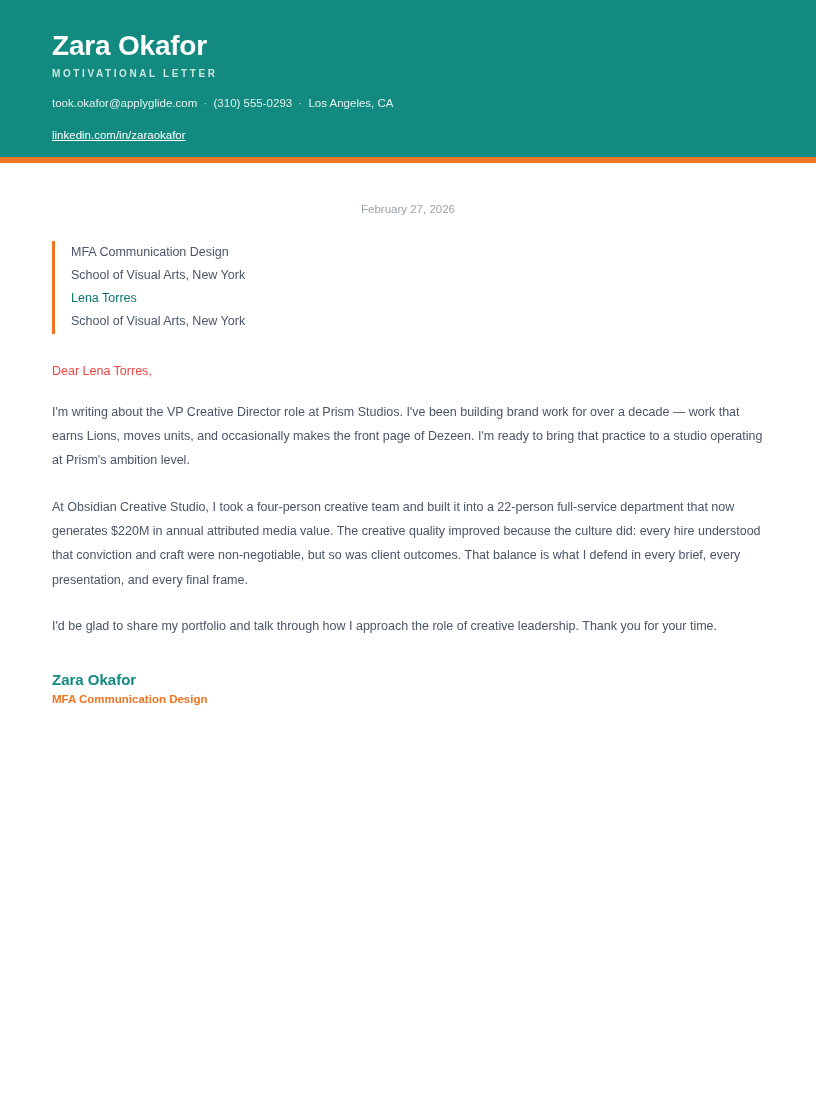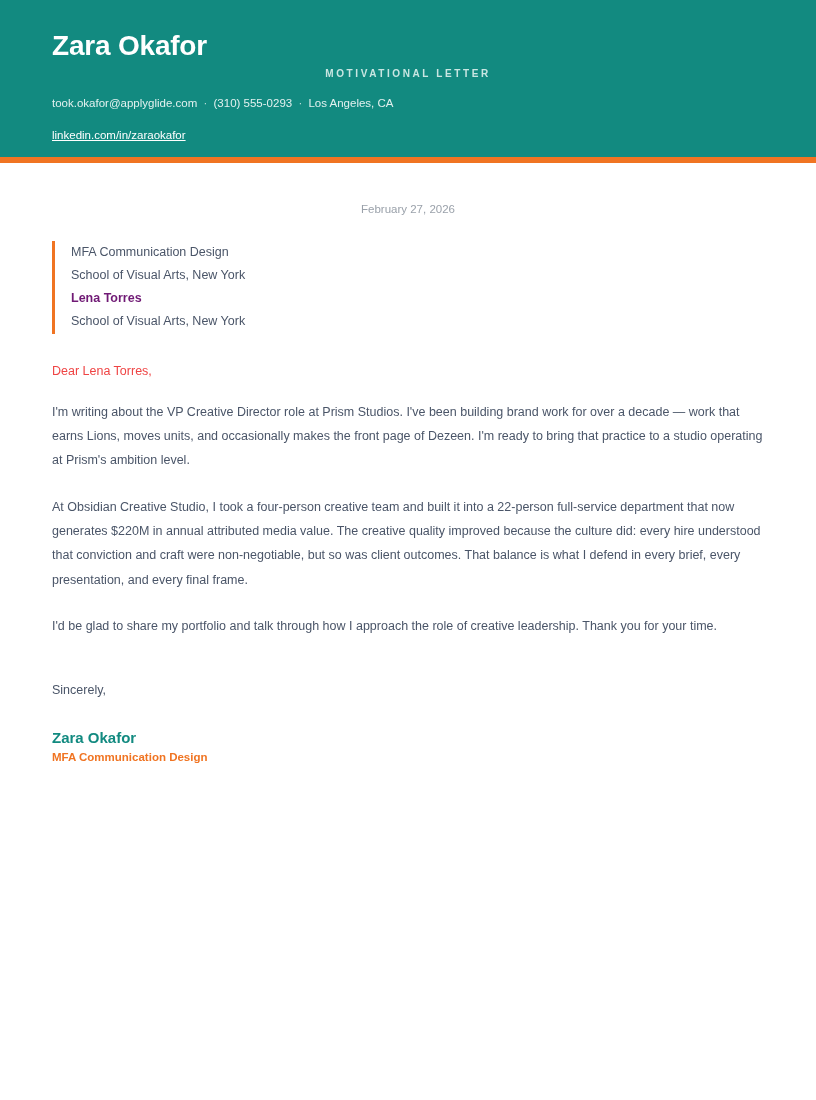--- a/index.html
+++ b/index.html
@@ -31,21 +31,20 @@
     margin: 0 0 6px 0;
     letter-spacing: -0.2px;
   }
   .header-subtitle {
     font-size: 10px;
     font-weight: bold;
     color: #c9e6e2;
     letter-spacing: 2.6px;
     margin: 0 0 14px 0;
     text-transform: uppercase;
-    text-align: center;
   }
   .header-contact {
     font-size: 11.5px;
     color: #e3f1ef;
     line-height: 1.9;
     margin: 0;
   }
   .header-contact .sep {
     padding: 0 3px;
     color: #bfdfda;
@@ -75,22 +74,22 @@
     border-left: 3px solid #f07422;
     padding: 0 0 0 16px;
     margin: 26px 0 0 0;
   }
   .recipient-line {
     font-size: 12.5px;
     color: #4a5568;
     line-height: 1.85;
   }
   .recipient-line.strong {
-    font-weight: bold;
-    color: #701a75;
+    font-weight: normal;
+    color: #0f766e;
   }
 
   .salutation {
     font-size: 12.5px;
     color: #ef4444;
     margin: 30px 0 0 0;
   }
 
   .para {
     font-size: 12.5px;
@@ -150,20 +149,19 @@
     <div class="recipient-line strong">Lena Torres</div>
     <div class="recipient-line">School of Visual Arts, New York</div>
   </div>
 
   <div class="salutation">Dear Lena Torres,</div>
 
   <p class="para">I'm writing about the VP Creative Director role at Prism Studios. I've been building brand work for over a decade — work that earns Lions, moves units, and occasionally makes the front page of Dezeen. I'm ready to bring that practice to a studio operating at Prism's ambition level.</p>
   <p class="para">At Obsidian Creative Studio, I took a four-person creative team and built it into a 22-person full-service department that now generates $220M in annual attributed media value. The creative quality improved because the culture did: every hire understood that conviction and craft were non-negotiable, but so was client outcomes. That balance is what I defend in every brief, every presentation, and every final frame.</p>
   <p class="para">I'd be glad to share my portfolio and talk through how I approach the role of creative leadership. Thank you for your time.</p>
 
-  <div class="closing">Sincerely,</div>
 
   <div class="signature">
     <div class="signature-name">Zara Okafor</div>
     <div class="signature-role">MFA Communication Design</div>
   </div>
 
 </div>
 
 </body></html>

